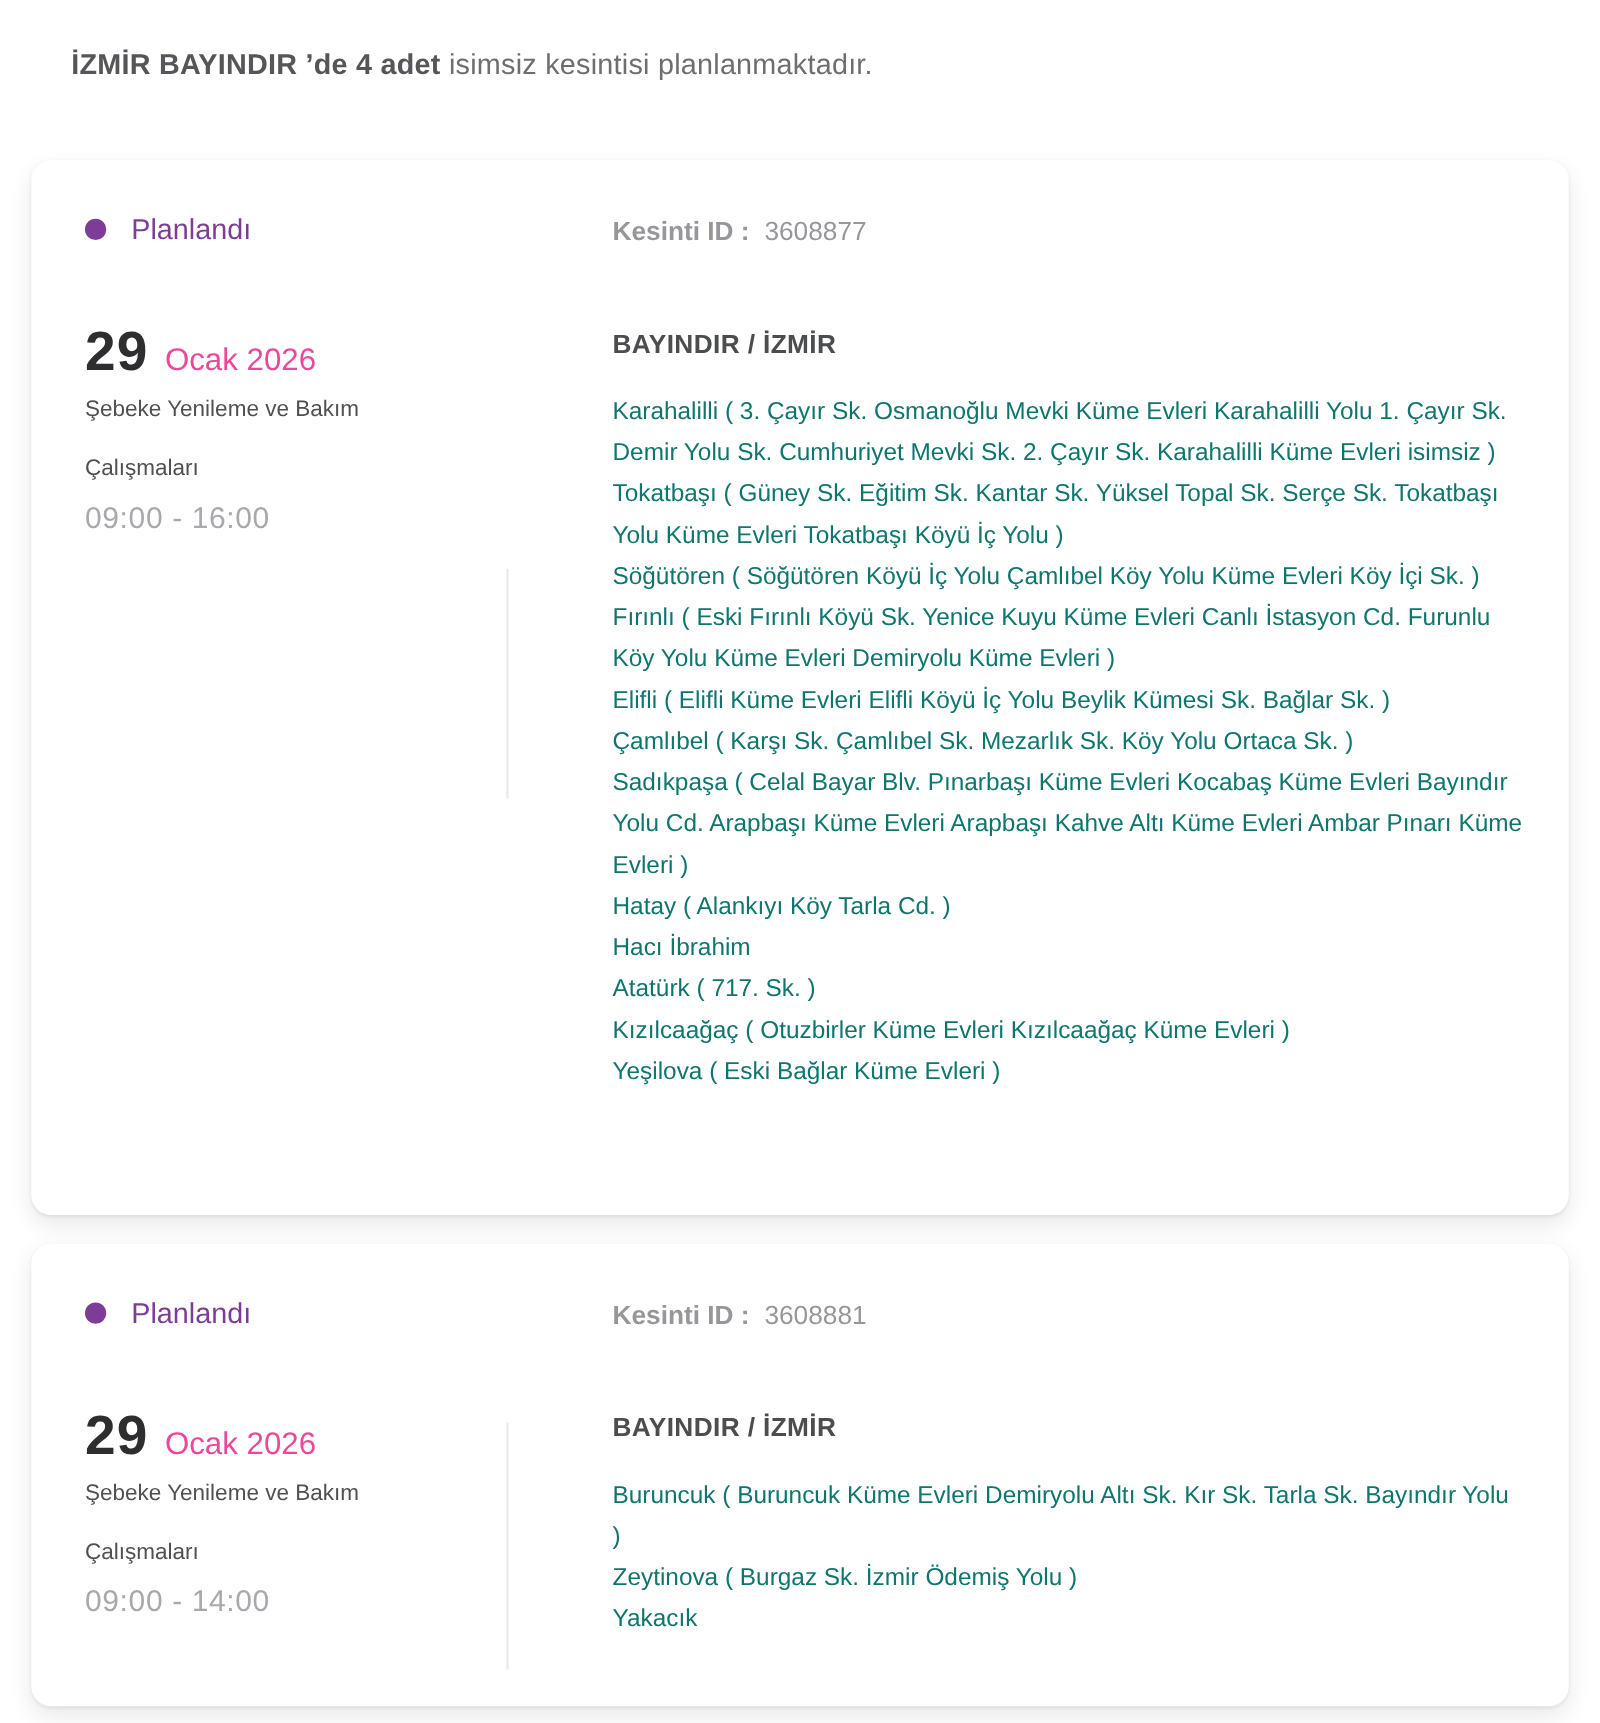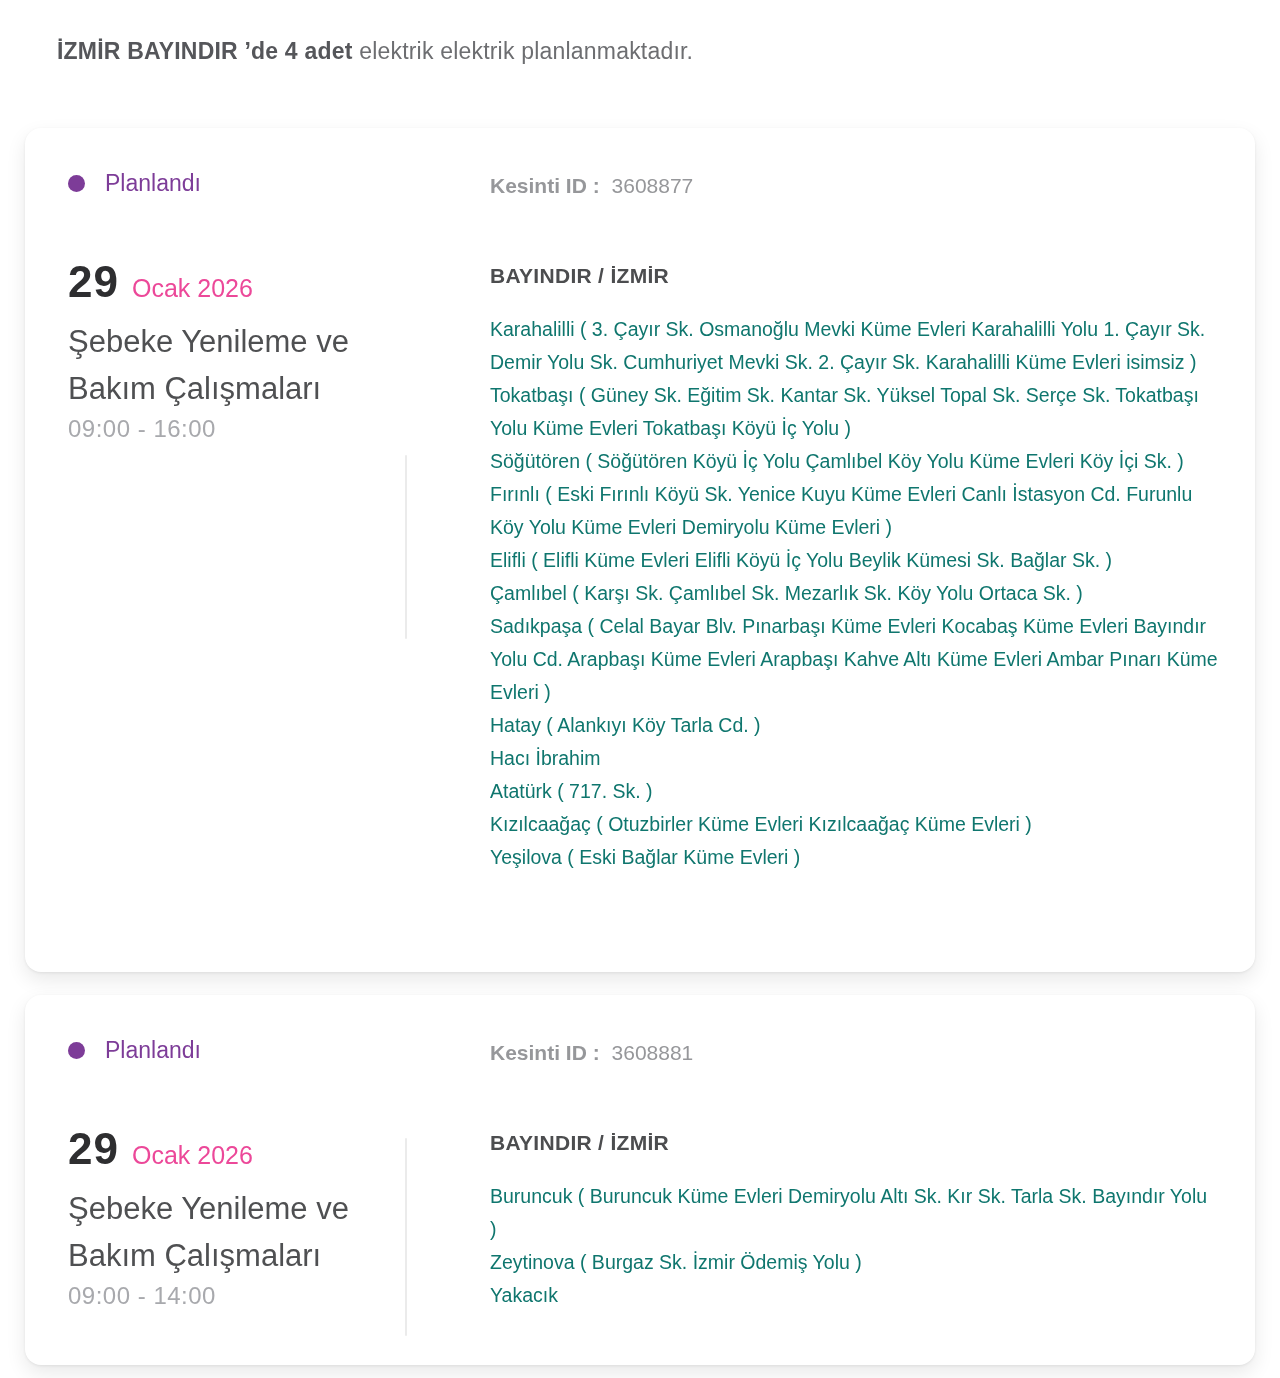--- a/index.html
+++ b/index.html
@@ -82,23 +82,22 @@
     color: #2e2e30;
     letter-spacing: 1px;
     line-height: 1;
   }
   .month {
     font-size: 25px;
     color: #ec4899;
     margin-left: 13px;
   }
   .work-type {
-    margin-top: 14px;
     width: 300px;
-    font-size: 31px;
+    font-size: 18px;
     line-height: 47px;
     font-weight: 500;
     color: #4f5052;
   }
   .time {
     margin-top: 3px;
     font-size: 24px;
     font-weight: 500;
     color: #a8a9ad;
     letter-spacing: 0.5px;
@@ -132,21 +131,21 @@
   .area-line {
     font-size: 19.5px;
     line-height: 33px;
     color: #0f766e;
   }
 </style>
 </head>
 <body>
 
 <div class="page-header">
-  <span class="ph-bold">İZMİR BAYINDIR ’de 4 adet</span><span class="ph-reg"> elektrik elektrik planlanmaktadır.</span>
+  <span class="ph-bold">İZMİR BAYINDIR ’de 4 adet</span><span class="ph-reg"> isimsiz kesintisi planlanmaktadır.</span>
 </div>
 
 <div class="card" id="card-1">
   <div class="status">
     <span class="status-dot"></span>
     <span class="status-label">Planlandı</span>
   </div>
   <div class="kesinti">
     <span class="kid-label">Kesinti ID :</span>
     <span class="kid-value">3608877</span>

